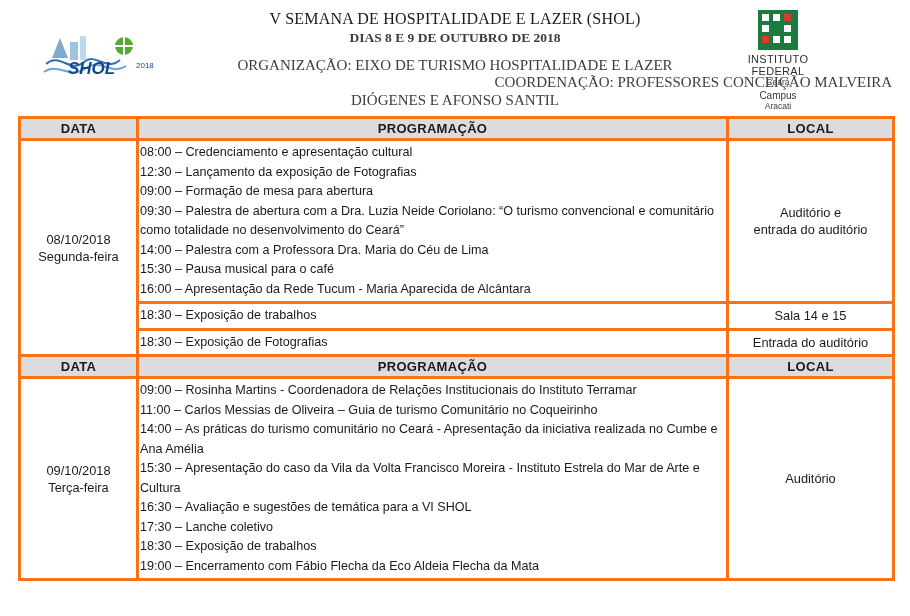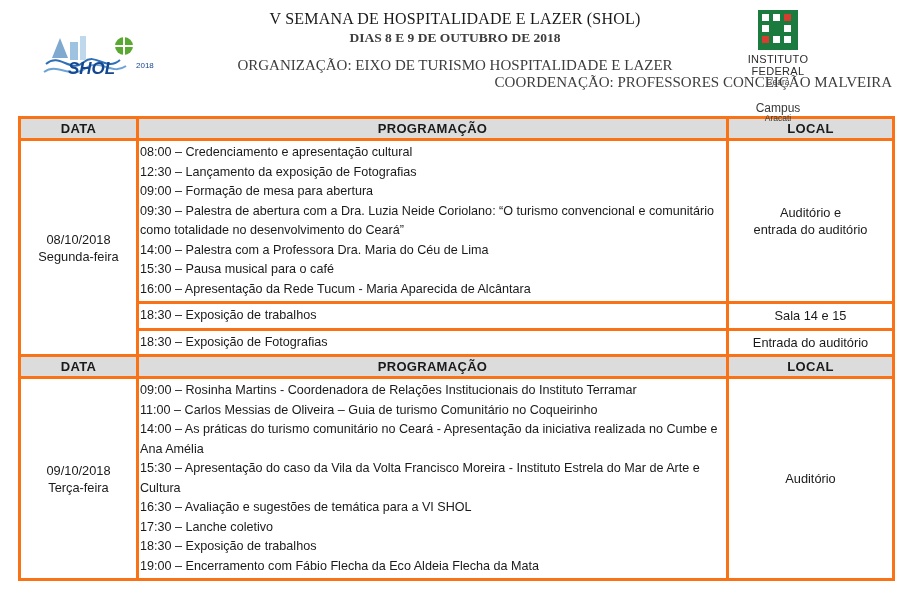--- a/index.html
+++ b/index.html
@@ -93,24 +93,24 @@
     line-height: 12px;
     color: #2e2e2e;
     letter-spacing: 0.3px;
   }
   .if-txt2 {
     font-size: 8.5px;
     color: #3a3a3a;
     line-height: 11px;
   }
   .if-txt3 {
-    font-size: 12px;
+    font-size: 10px;
     color: #3a3a3a;
     line-height: 10px;
-    margin-top: 15px;
+    margin-top: 3px;
   }
 
   
   table.sched {
     width: 874px;
     border-collapse: collapse;
     table-layout: fixed;
     font-size: 12.6px;
     margin-top: 2px;
   }
@@ -176,20 +176,21 @@
         <text x="28" y="50" font-family="Liberation Sans, sans-serif" font-size="17" font-weight="bold" fill="#14478f" font-style="italic">SHOL</text>
         <text x="96" y="44" font-family="Liberation Sans, sans-serif" font-size="8" fill="#14478f">2018</text>
       </svg>
     </div>
 
     <div class="header-center">
       <div class="hdr-line1">V SEMANA DE HOSPITALIDADE E LAZER (SHOL)</div>
       <div class="hdr-line2">DIAS 8 E 9 DE OUTUBRO DE 2018</div>
       <div class="hdr-line3">ORGANIZAÇÃO:  EIXO DE TURISMO HOSPITALIDADE E LAZER</div>
       <div class="hdr-line4">COORDENAÇÃO: PROFESSORES CONCEIÇÃO MALVEIRA</div>
+      <div class="hdr-line5">DIÓGENES E AFONSO SANTIL</div>
     </div>
 
     <div class="logo-right">
       <div class="if-mark">
         <svg width="40" height="40" viewBox="0 0 40 40" xmlns="http://www.w3.org/2000/svg">
           <rect x="0" y="0" width="40" height="40" fill="#1b7a3d"></rect>
           <rect x="4" y="4" width="7" height="7" fill="#ffffff"></rect>
           <rect x="15" y="4" width="7" height="7" fill="#ffffff"></rect>
           <rect x="26" y="4" width="7" height="7" fill="#d63c2f"></rect>
           <rect x="4" y="15" width="7" height="7" fill="#ffffff"></rect>

